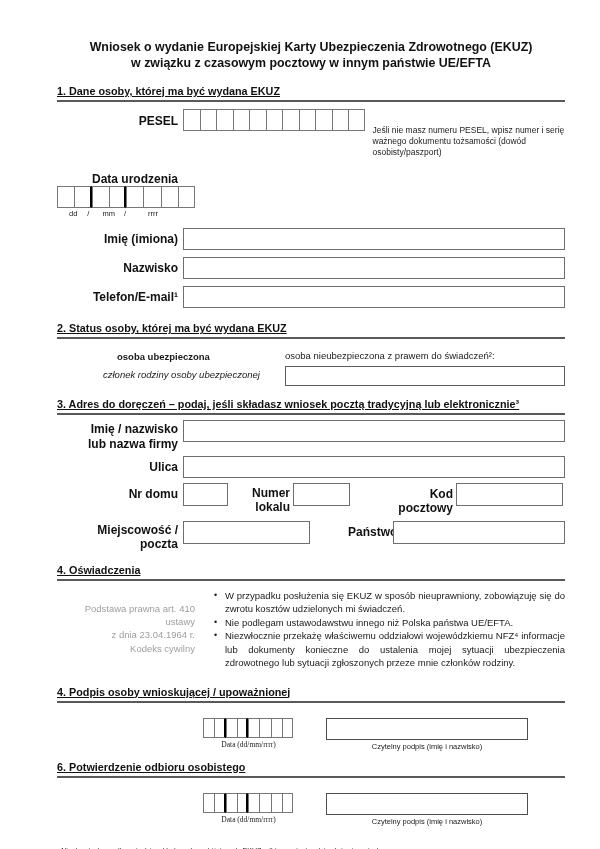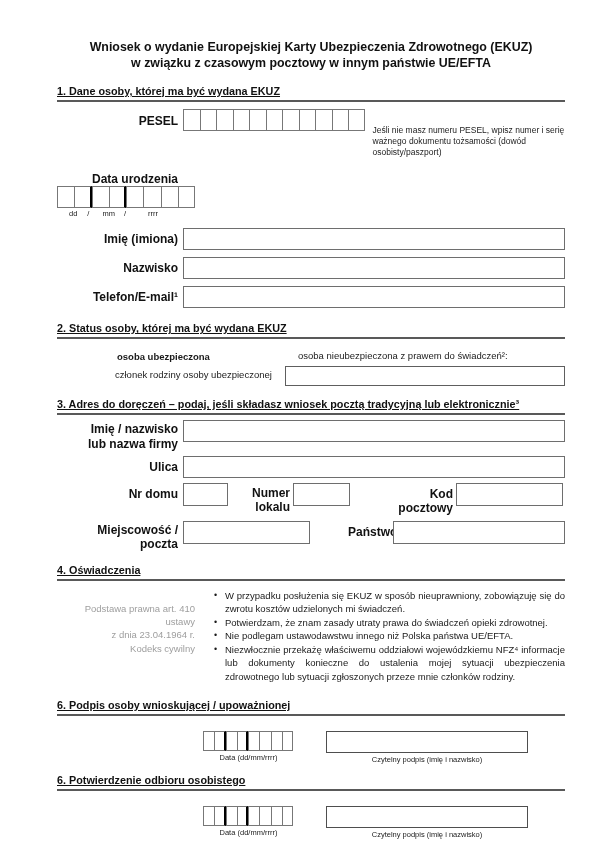--- a/index.html
+++ b/index.html
@@ -34,23 +34,23 @@
 
   .fmt-row { display:flex; font-size:7.5px; color:#222; margin-top:1px; }
   .fmt-row span { display:inline-block; }
   .fmt-dd { margin-left:12px; } .fmt-s1 { margin-left:10px; } .fmt-mm { margin-left:13px; }
   .fmt-s2 { margin-left:9px; } .fmt-rr { margin-left:22px; }
 
   
   .status-wrap { display:flex; margin-top:9px; }
   .status-left { width:228px; flex:none; font-size:9.5px; color:#1a1a1a; }
   .status-left .l1 { margin-left:60px; line-height:18px;font-weight:bold; }
-  .status-left .l2 { margin-left:58px; line-height:18px; }
+  .status-left .l2 { margin-left:46px; line-height:18px;font-style:italic; }
   .status-right { flex:1; }
-  .status-right .rlabel { font-size:9.5px; margin-left:13px; line-height:16px; color:#1a1a1a; }
+  .status-right .rlabel { font-size:9.5px; line-height:16px; color:#1a1a1a; }
   .status-box { width:100%; height:20px; border:1px solid #5e5e5e; margin-top:2px; background:#fff; }
 
   
   .in-house { width:45px; height:23px; }
   .in-apt   { width:57px; height:23px; }
   .in-post  { width:107px; height:23px; }
   .in-city  { width:127px; height:23px; }
   .in-country { width:172px; height:23px; }
   .ml20{margin-left:20px;} .ml3{margin-left:3px;} .ml40{margin-left:40px;} .ml38{margin-left:38px;}
   .w42 { width:42px; } .w63 { width:63px; } .w42,.w63 { flex:none; text-align:right; }
@@ -59,21 +59,21 @@
   
   .decl-wrap { display:flex; margin-top:8px; }
   .legal { width:138px; flex:none; padding-top:13px; text-align:right; font-size:9.5px;
            line-height:1.4; color:#9e9e9e; }
   .statements { flex:1; margin-left:18px; font-size:9.5px; line-height:1.42; text-align:justify; color:#1a1a1a; }
   .statements .st { position:relative; padding-left:12px; }
   .statements .st::before { content:"\2022"; position:absolute; left:1px; font-size:9px; }
 
   
   .sign-row { display:flex; align-items:flex-start; margin-top:15px; }
-  .datecol { margin-left:146px; flex:none; width:91px; text-align:center; }
+  .datecol { margin-left:146px; flex:none; width:91px; text-align:center;font-family:Liberation Serif, serif; }
   .sigcol  { margin-left:32px; flex:none; width:202px; text-align:center; }
   .sig-box { width:202px; height:22px; border:1px solid #4e4e4e; background:#fff; }
   .under-label { font-size:7.5px; color:#222; margin-top:2px; }
 
   .footnotes { margin-top:20px; font-size:7px; line-height:1.55; color:#222; }
 
   .mt7{margin-top:7px;} .mt9{margin-top:9px;flex-direction:column;} .mt10{margin-top:10px;} .mt5{margin-top:5px;}
   .mt12{margin-top:12px;} .mt13{margin-top:13px;} .mt14{margin-top:14px;} .mt16{margin-top:16px;}
   .pt0{padding-top:0;} 
 </style>
@@ -206,27 +206,26 @@
   <hr class="rule">
 
   <div class="decl-wrap">
     <div class="legal">
       <div>Podstawa prawna art. 410 ustawy</div>
       <div>z dnia 23.04.1964 r.</div>
       <div>Kodeks cywilny</div>
     </div>
     <div class="statements">
       <div class="st">W przypadku posłużenia się EKUZ w sposób nieuprawniony, zobowiązuję się do zwrotu kosztów udzielonych mi świadczeń.</div>
-      <div class="st">Potwierdzam, że znam zasady utraty prawa do świadczeń opieki zdrowotnej.</div>
       <div class="st">Nie podlegam ustawodawstwu innego niż Polska państwa UE/EFTA.</div>
       <div class="st">Niezwłocznie przekażę właściwemu oddziałowi wojewódzkiemu NFZ⁴ informacje lub dokumenty konieczne do ustalenia mojej sytuacji ubezpieczenia zdrowotnego lub sytuacji zgłoszonych przeze mnie członków rodziny.</div>
     </div>
   </div>
 
-  <div class="sec-head mt16">6. Podpis osoby wnioskującej / upoważnionej</div>
+  <div class="sec-head mt16">4. Podpis osoby wnioskującej / upoważnionej</div>
   <hr class="rule">
 
   <div class="sign-row">
     <div class="datecol">
       <div class="cellrow datecells smalldate">
           <span class="cell"></span>
           <span class="cell"></span>
           <span class="cell"></span>
           <span class="cell"></span>
           <span class="cell"></span>

